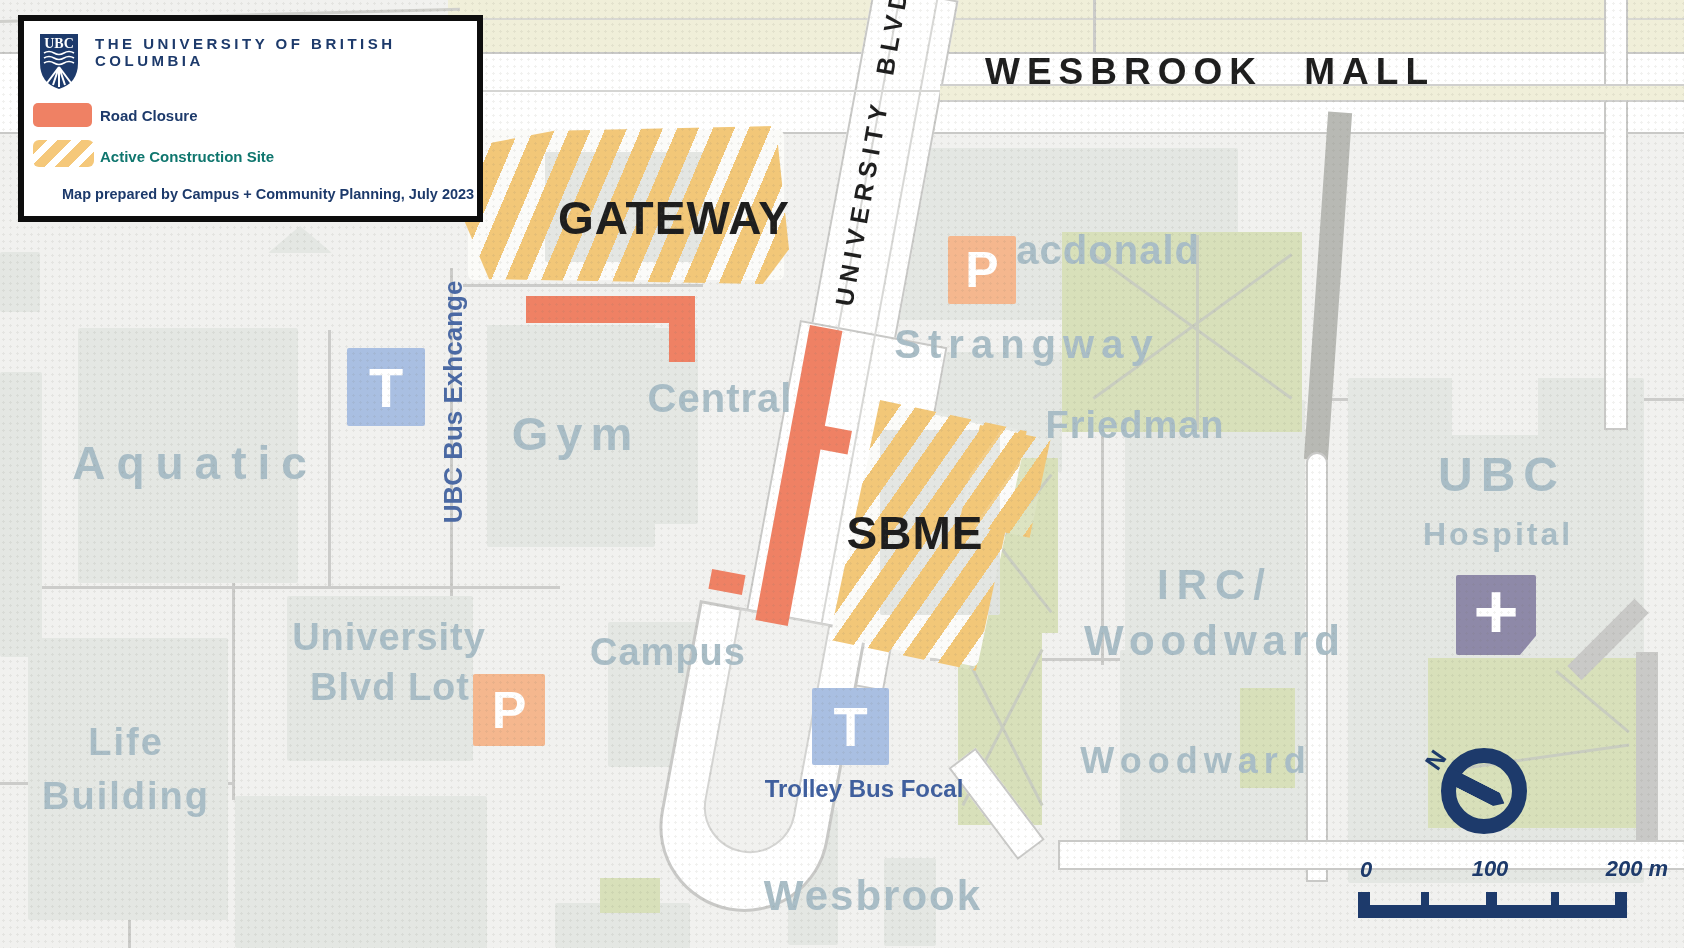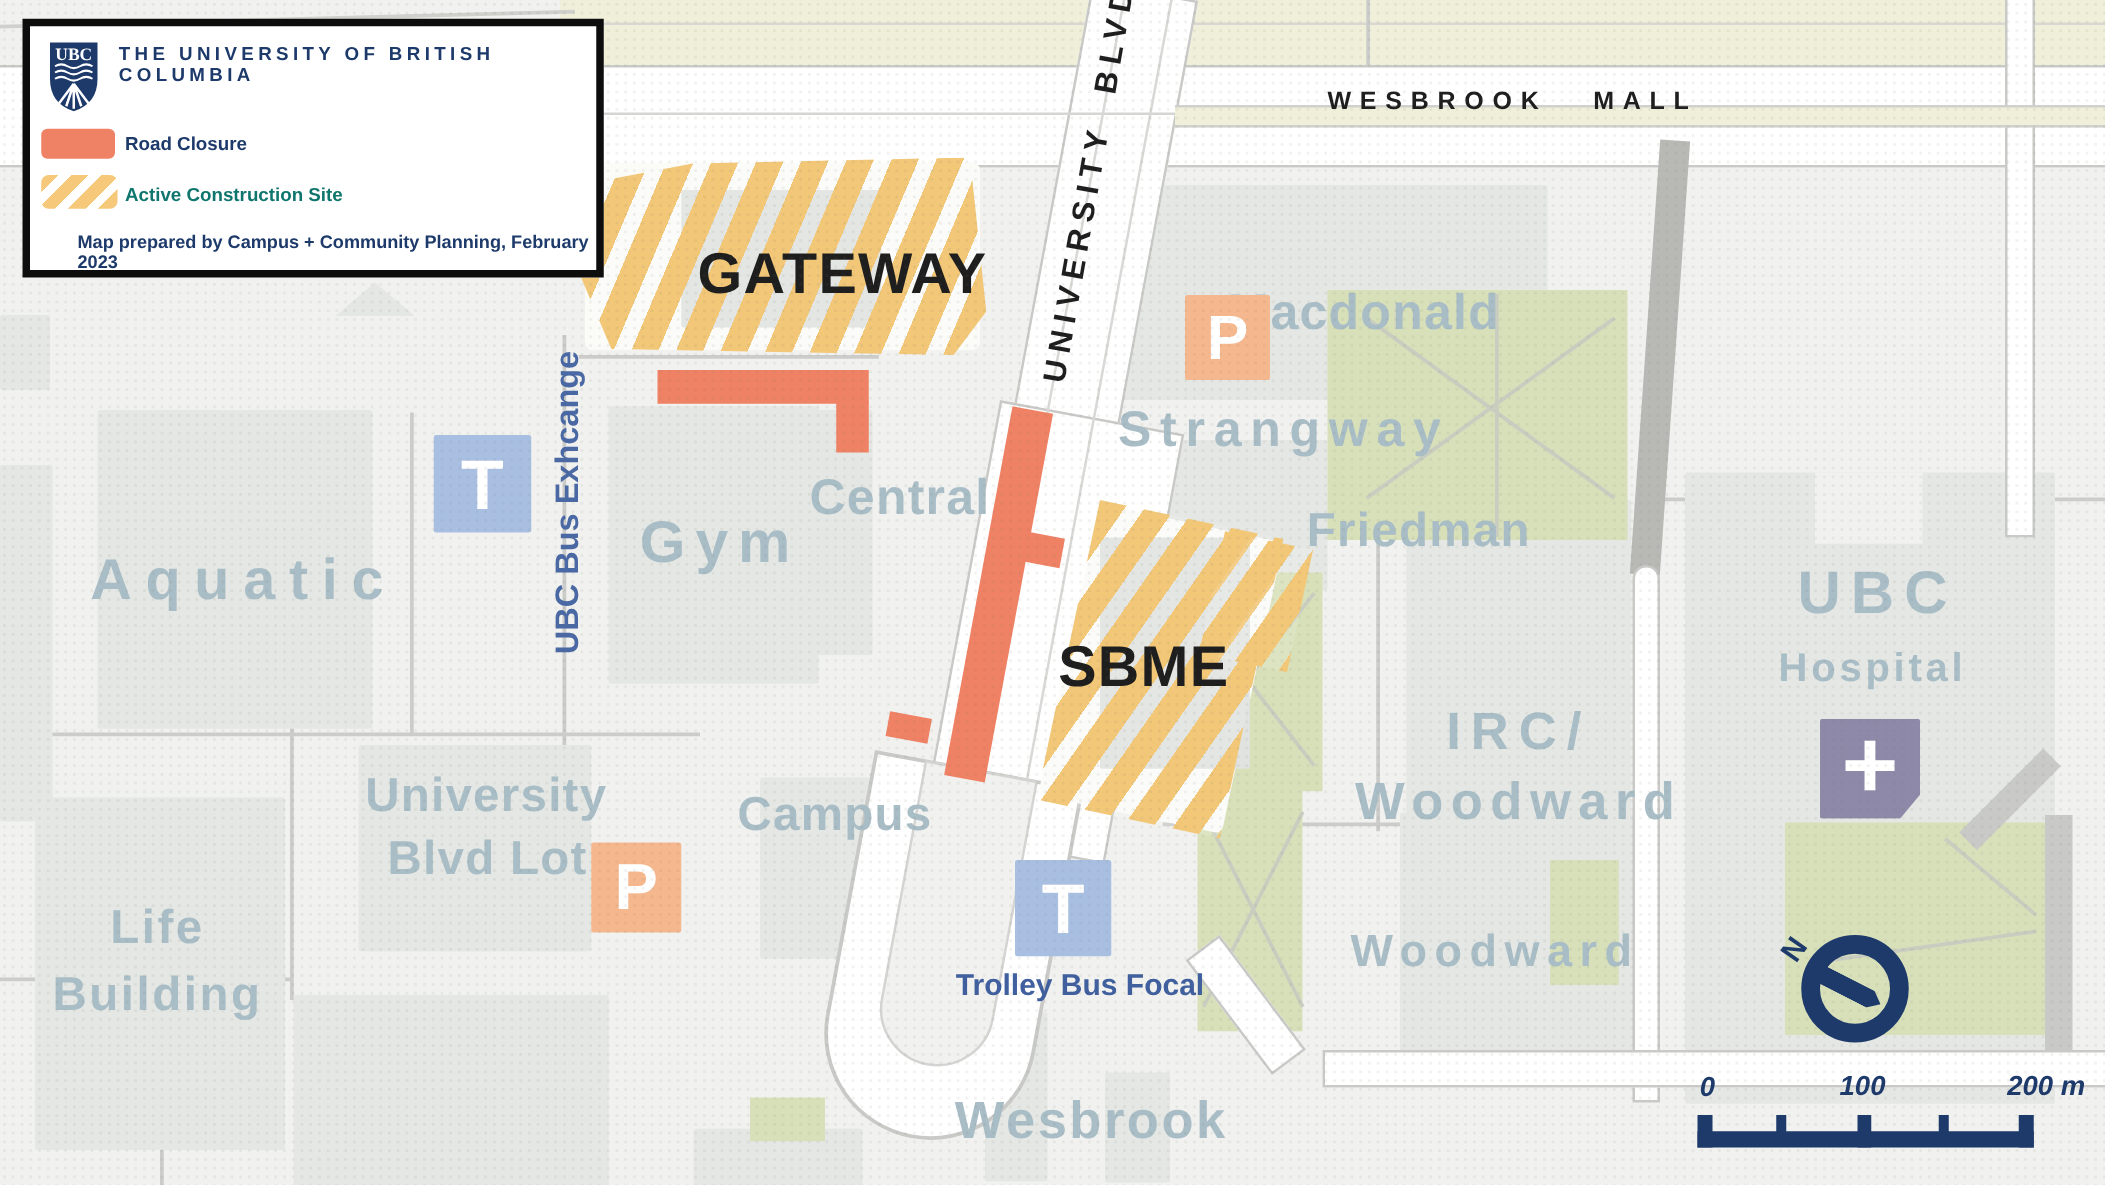--- a/index.html
+++ b/index.html
@@ -125,21 +125,21 @@
   <div class="closure" style="left:710px;top:572px;width:34px;height:20px;transform:rotate(10.5deg);"></div>
 
   <div class="under-w" style="left:468px;top:130px;width:316px;height:150px;"></div>
   <div class="under-g" style="left:545px;top:152px;width:160px;height:110px;"></div>
   <div class="hatch" style="left:463px;top:126px;width:326px;height:158px;clip-path:polygon(5% 12%,28% 3%,96% 0%,100% 78%,92% 100%,8% 97%,0% 58%);"></div>
   <div class="under-w" style="left:880px;top:403px;width:150px;height:238px;transform:rotate(12deg);transform-origin:top left;"></div>
   <div class="under-g" style="left:880px;top:430px;width:120px;height:185px;"></div>
   <div class="hatch" style="left:880px;top:400px;width:150px;height:245px;transform:rotate(12deg);transform-origin:top left;"></div>
   <div class="hatch" style="left:980px;top:425px;width:72px;height:100px;transform:rotate(12deg);transform-origin:top left;"></div>
 
-  <div class="mlbl blk" style="left:1210px;top:81px;font-size:20px;letter-spacing:7px;word-spacing:24px;">WESBROOK MALL</div>
+  <div class="mlbl blk" style="left:1210px;top:71px;font-size:37px;letter-spacing:7px;word-spacing:24px;">WESBROOK MALL</div>
   <div class="mlbl blk" style="left:872px;top:146px;font-size:25px;letter-spacing:6px;word-spacing:12px;transform:translate(-50%,-50%) rotate(-80deg);">UNIVERSITY BLVD</div>
 
   <div class="mlbl blk" style="left:674px;top:218px;font-size:46px;letter-spacing:1px;">GATEWAY</div>
   <div class="mlbl blk" style="left:915px;top:533px;font-size:46px;letter-spacing:1px;">SBME</div>
 
   <div class="mlbl" style="left:195px;top:451px;font-size:46px;letter-spacing:11px;margin-top:12px;">Aquatic</div>
   <div class="mlbl" style="left:576px;top:433px;font-size:47px;letter-spacing:8px;">Gym</div>
   <div class="mlbl" style="left:720px;top:398px;font-size:40px;letter-spacing:1px;">Central</div>
   <div class="mlbl" style="left:1091px;top:228px;font-size:40px;letter-spacing:1px;margin-top:22px;">Macdonald</div>
   <div class="mlbl" style="left:1135px;top:425px;font-size:38px;letter-spacing:1px;">Friedman</div>
@@ -198,16 +198,16 @@
       <path d="M5,20 q5,-3 10,0 t10,0 t10,0" stroke="#fff" stroke-width="1.6" fill="none"></path>
       <path d="M5,25 q5,-3 10,0 t10,0 t10,0" stroke="#fff" stroke-width="1.6" fill="none"></path>
       <path d="M5,30 q5,-3 10,0 t10,0 t10,0" stroke="#fff" stroke-width="1.6" fill="none"></path>
       <path d="M20,34 L8,50 M20,34 L14,52 M20,34 L20,54 M20,34 L26,52 M20,34 L32,50" stroke="#fff" stroke-width="2" fill="none"></path>
     </svg>
     <div style="position:absolute;left:71px;top:14px;font-size:15px;font-weight:700;letter-spacing:3.5px;color:#1D3A6B;">THE UNIVERSITY OF BRITISH COLUMBIA</div>
     <div style="position:absolute;left:9px;top:82px;width:59px;height:24px;background:#EF8164;border-radius:5px;"></div>
     <div style="position:absolute;left:76px;top:86px;font-size:15px;font-weight:700;color:#1D3A6B;">Road Closure</div>
     <div style="position:absolute;left:9px;top:119px;width:61px;height:27px;border-radius:6px;background-image:repeating-linear-gradient(135deg,#F5C87A 0 10px,#fff 10px 17px);"></div>
     <div style="position:absolute;left:76px;top:127px;font-size:15px;font-weight:700;color:#0f766e;">Active Construction Site</div>
-    <div style="position:absolute;left:38px;top:165px;font-size:14.5px;font-weight:600;color:#1D3A6B;">Map prepared by Campus + Community Planning, February 2023</div>
+    <div style="position:absolute;left:38px;top:165px;font-size:14.5px;font-weight:600;color:#1D3A6B;">Map prepared by Campus + Community Planning, July 2023</div>
   </div>
 
 </div>
 
 </body></html>

